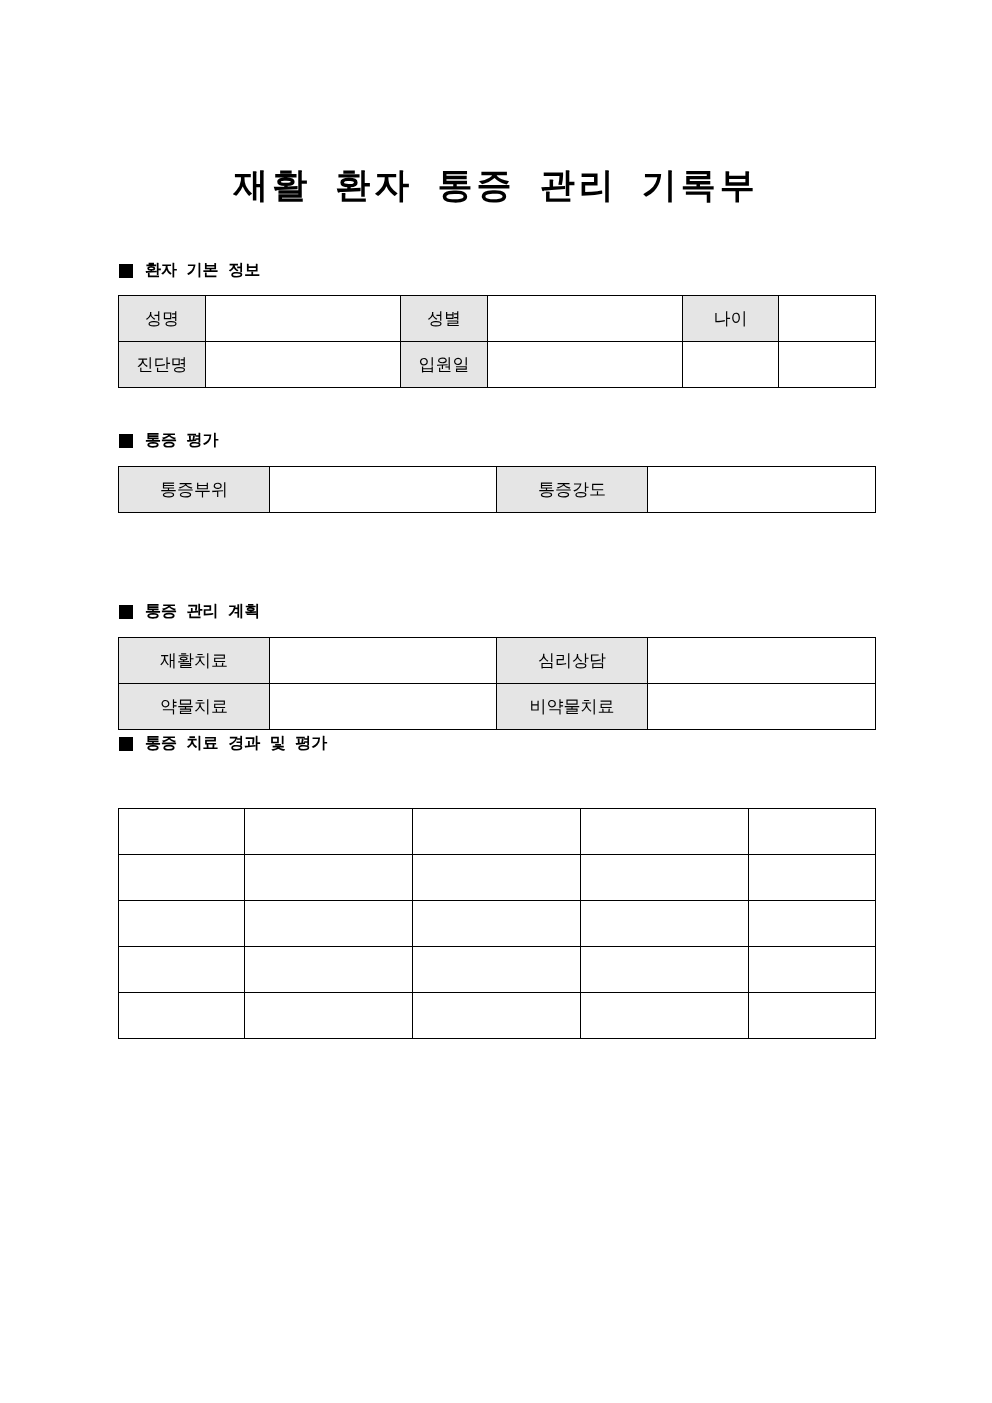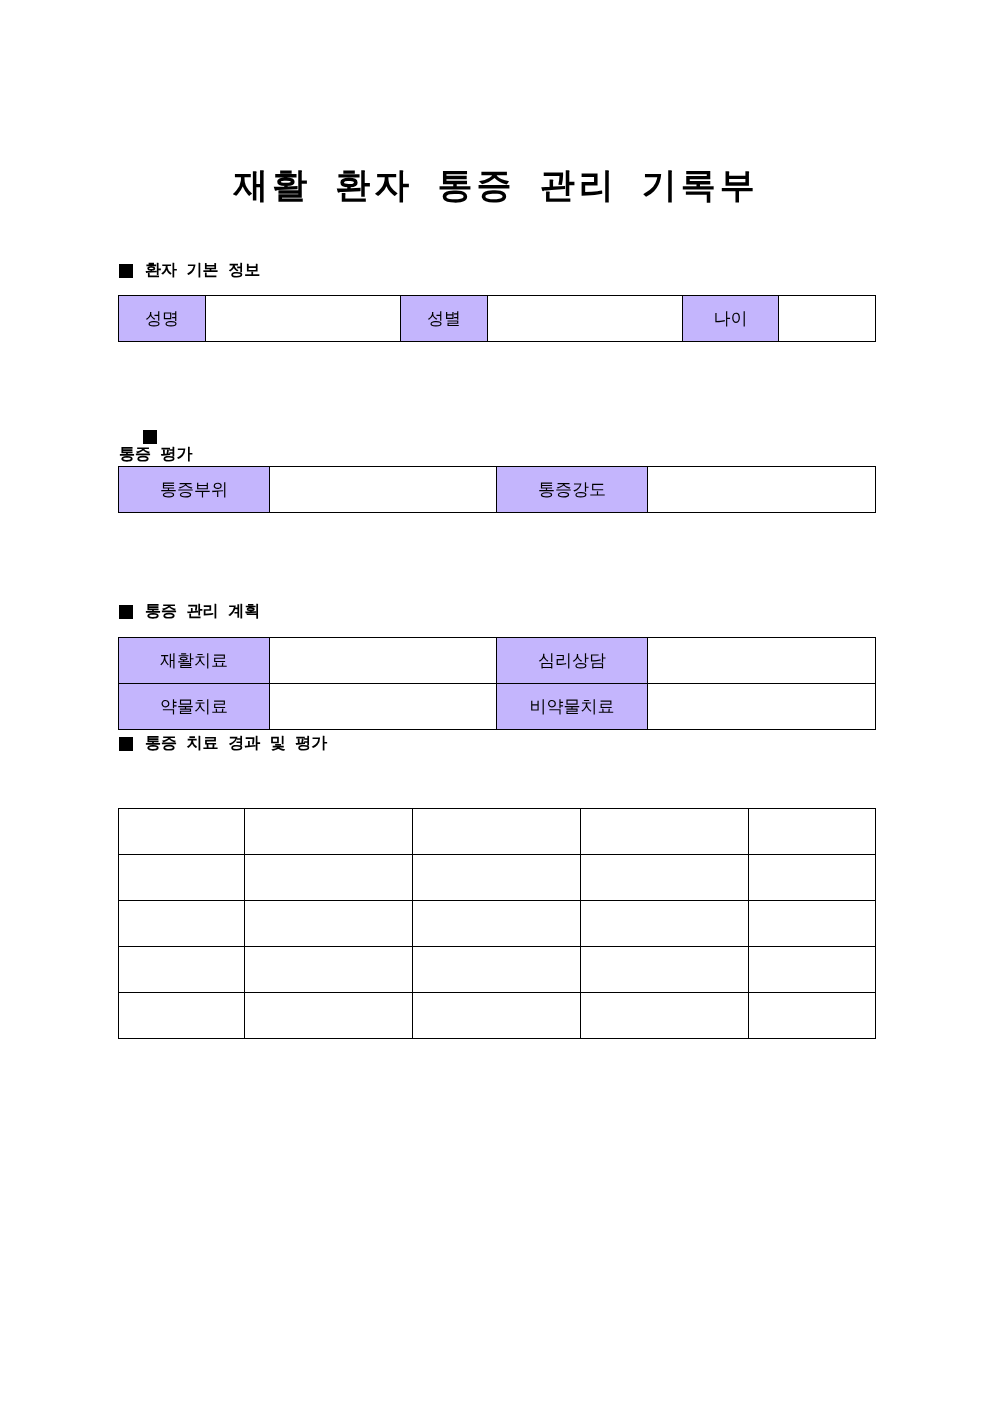--- a/index.html
+++ b/index.html
@@ -24,21 +24,21 @@
     }
     table.form {
       position: absolute; left: 118px; width: 757px;
       border-collapse: collapse; table-layout: fixed;
     }
     table.form td {
       border: 1.3px solid #000; height: 45px; padding: 0;
       text-align: center; vertical-align: middle;
       font-size: 17px; font-weight: normal;
     }
-    table.form td.lbl { background: #c4b5fd; margin-left: 16px; }
+    table.form td.lbl { background: #e5e5e5; margin-left: 16px; }
     table.form td.val { background: #ffffff; }
   </style>
 </head>
 <body>
 
 <div class="title">재활 환자 통증 관리 기록부</div>
 
 <div class="section-heading" style="top:260px;">
   <span class="sq"></span>
   <span>환자 기본 정보</span>
@@ -54,24 +54,32 @@
   </colgroup>
   <tbody>
       <tr>
     <td class="lbl">성명</td>
     <td class="val"></td>
     <td class="lbl">성별</td>
     <td class="val"></td>
     <td class="lbl">나이</td>
     <td class="val"></td>
   </tr>
+  <tr>
+    <td class="lbl">진단명</td>
+    <td class="val"></td>
+    <td class="lbl">입원일</td>
+    <td class="val"></td>
+    <td class="val"></td>
+    <td class="val"></td>
+  </tr>
 </tbody>
   </table>
 
-<div class="section-heading" style="top:430px;flex-direction:column;">
+<div class="section-heading" style="top:430px;">
   <span class="sq"></span>
   <span>통증 평가</span>
 </div>
 <table class="form" style="top:466px;padding-left:12px;">
   <colgroup>
     <col style="width:151px">
       <col style="width:227px">
       <col style="width:151px">
       <col style="width:228px">
   </colgroup>

